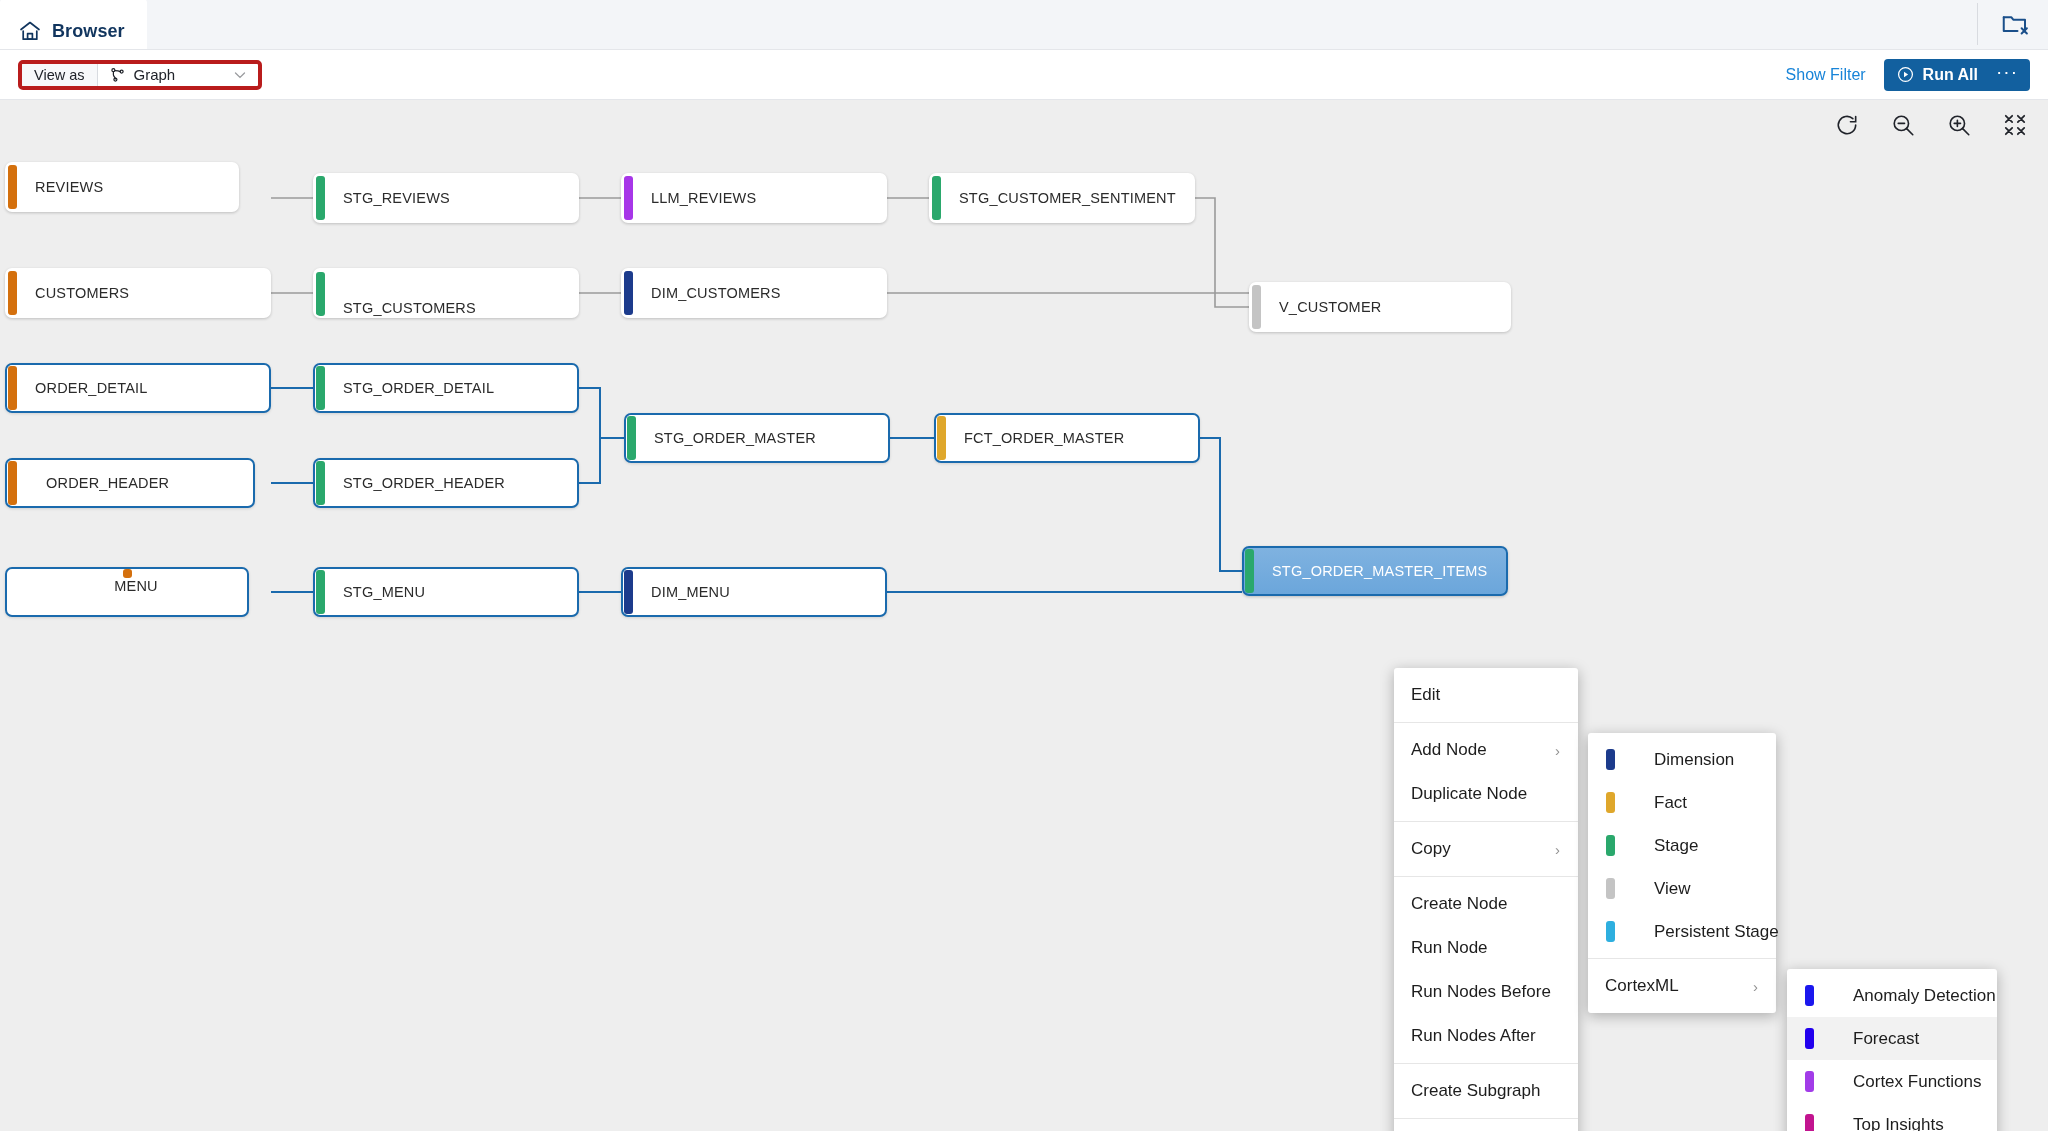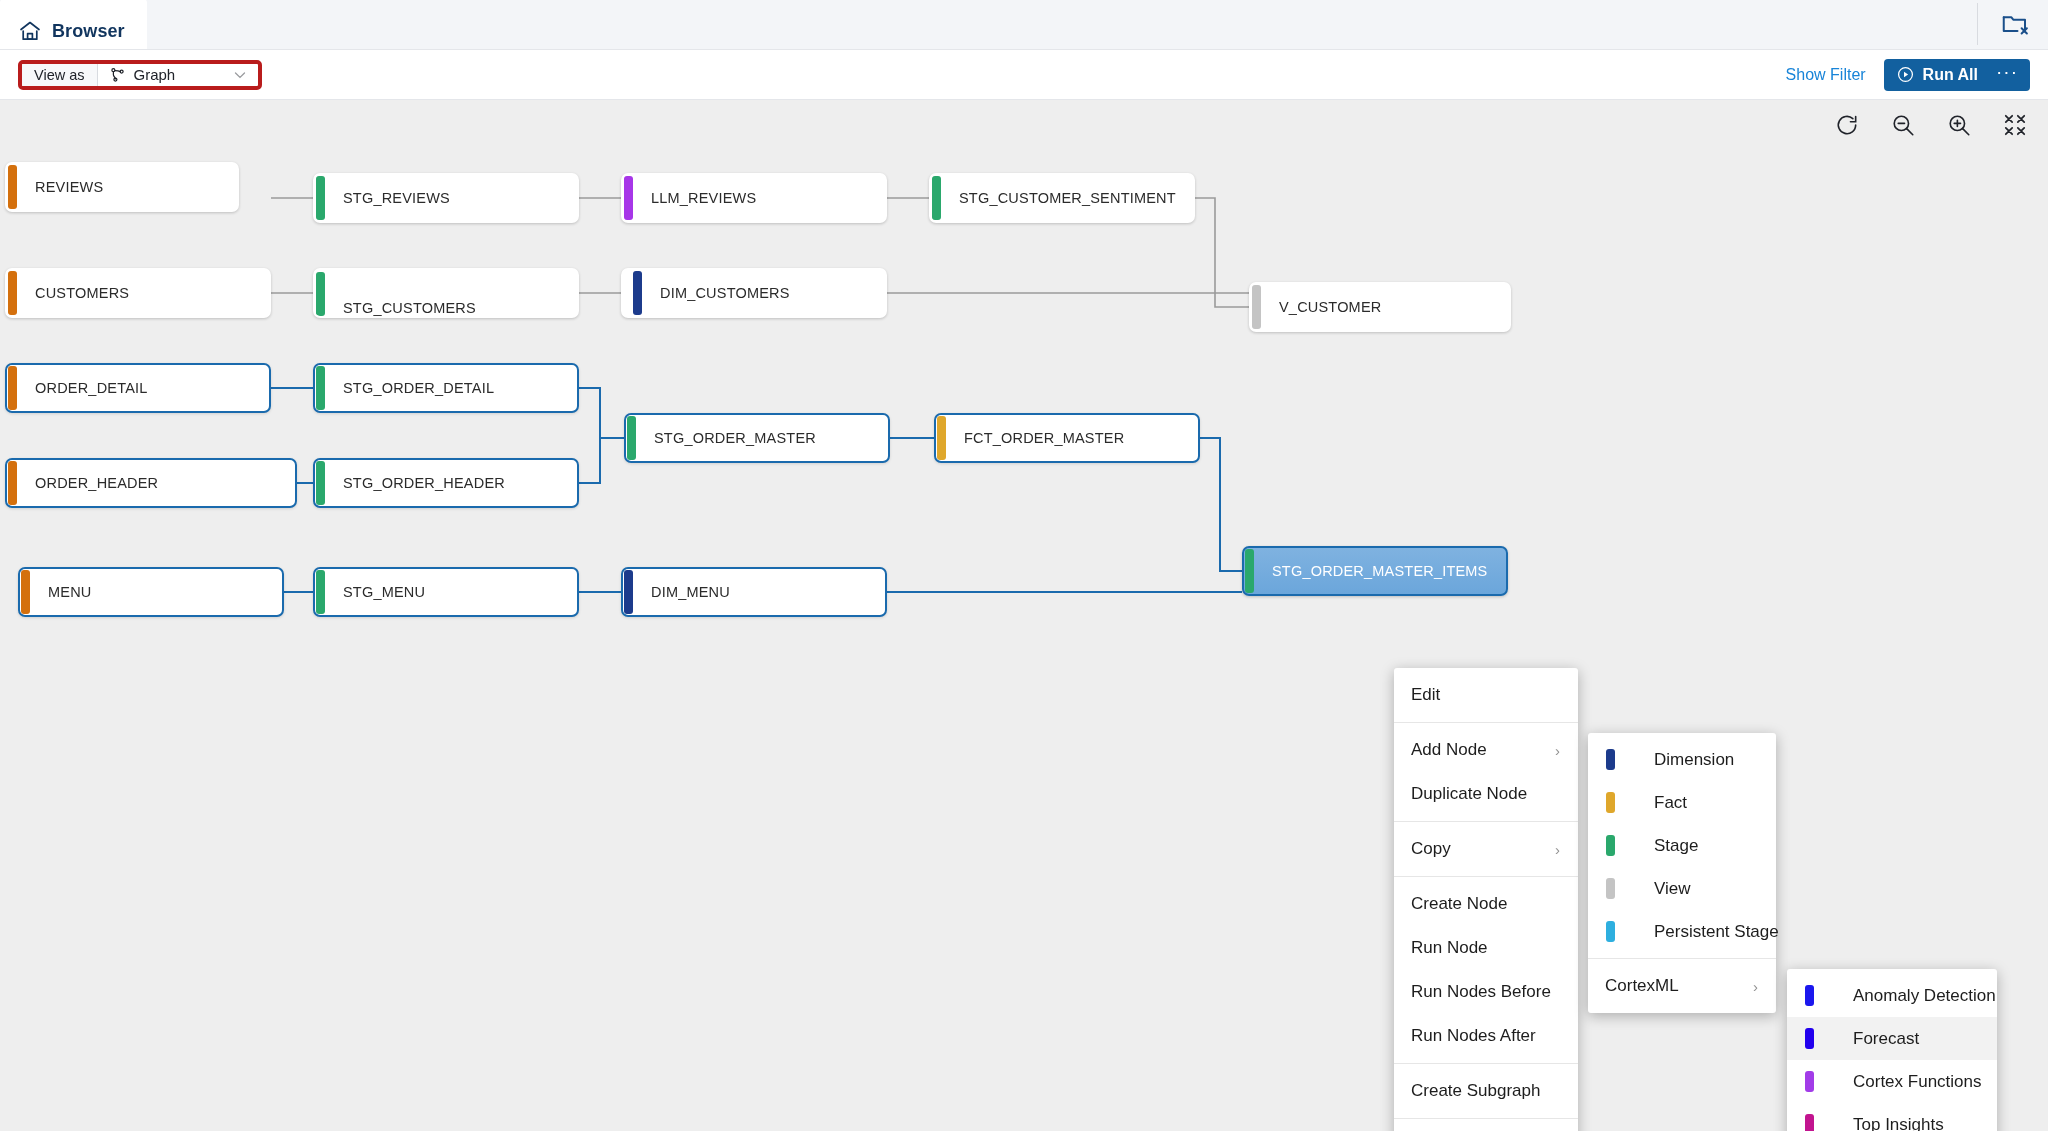--- a/index.html
+++ b/index.html
@@ -267,53 +267,53 @@
           <span class="nm">STG_CUSTOMER_SENTIMENT</span>
         </div>
         <div class="node" style="left: 5px; top: 120px; width: 266px;">
           <span class="bar" style="background: rgb(212, 112, 13);"></span>
           <span class="nm">CUSTOMERS</span>
         </div>
         <div class="node" style="left: 313px; top: 120px; width: 266px; align-items: flex-end;">
           <span class="bar" style="background: rgb(42, 168, 108);"></span>
           <span class="nm">STG_CUSTOMERS</span>
         </div>
-        <div class="node" style="left: 621px; top: 120px; width: 266px; padding-left: 9px;">
+        <div class="node" style="left: 621px; top: 120px; width: 266px;">
           <span class="bar" style="background: rgb(28, 59, 140);"></span>
           <span class="nm">DIM_CUSTOMERS</span>
         </div>
         <div class="node" style="left: 1249px; top: 134px; width: 262px;">
           <span class="bar" style="background: rgb(196, 196, 196);"></span>
           <span class="nm">V_CUSTOMER</span>
         </div>
         <div class="node hl" style="left: 5px; top: 215px; width: 266px;">
           <span class="bar" style="background: rgb(212, 112, 13);"></span>
           <span class="nm">ORDER_DETAIL</span>
         </div>
         <div class="node hl" style="left: 313px; top: 215px; width: 266px;">
           <span class="bar" style="background: rgb(42, 168, 108);"></span>
           <span class="nm">STG_ORDER_DETAIL</span>
         </div>
-        <div class="node hl" style="left: 5px; top: 310px; width: 292px;">
+        <div class="node hl" style="left: 5px; top: 310px; width: 250px; gap: 11px;">
           <span class="bar" style="background: rgb(212, 112, 13);"></span>
           <span class="nm">ORDER_HEADER</span>
         </div>
         <div class="node hl" style="left: 313px; top: 310px; width: 266px;">
           <span class="bar" style="background: rgb(42, 168, 108);"></span>
           <span class="nm">STG_ORDER_HEADER</span>
         </div>
         <div class="node hl" style="left: 624px; top: 265px; width: 266px;">
           <span class="bar" style="background: rgb(42, 168, 108);"></span>
           <span class="nm">STG_ORDER_MASTER</span>
         </div>
         <div class="node hl" style="left: 934px; top: 265px; width: 266px;">
           <span class="bar" style="background: rgb(223, 167, 43);"></span>
           <span class="nm">FCT_ORDER_MASTER</span>
         </div>
-        <div class="node hl" style="left: 18px; top: 419px; width: 266px;">
+        <div class="node hl" style="left: 5px; top: 419px; width: 244px; flex-direction: column;">
           <span class="bar" style="background: rgb(212, 112, 13);"></span>
           <span class="nm">MENU</span>
         </div>
         <div class="node hl" style="left: 313px; top: 419px; width: 266px;">
           <span class="bar" style="background: rgb(42, 168, 108);"></span>
           <span class="nm">STG_MENU</span>
         </div>
         <div class="node hl" style="left: 621px; top: 419px; width: 266px;">
           <span class="bar" style="background: rgb(28, 59, 140);"></span>
           <span class="nm">DIM_MENU</span>

